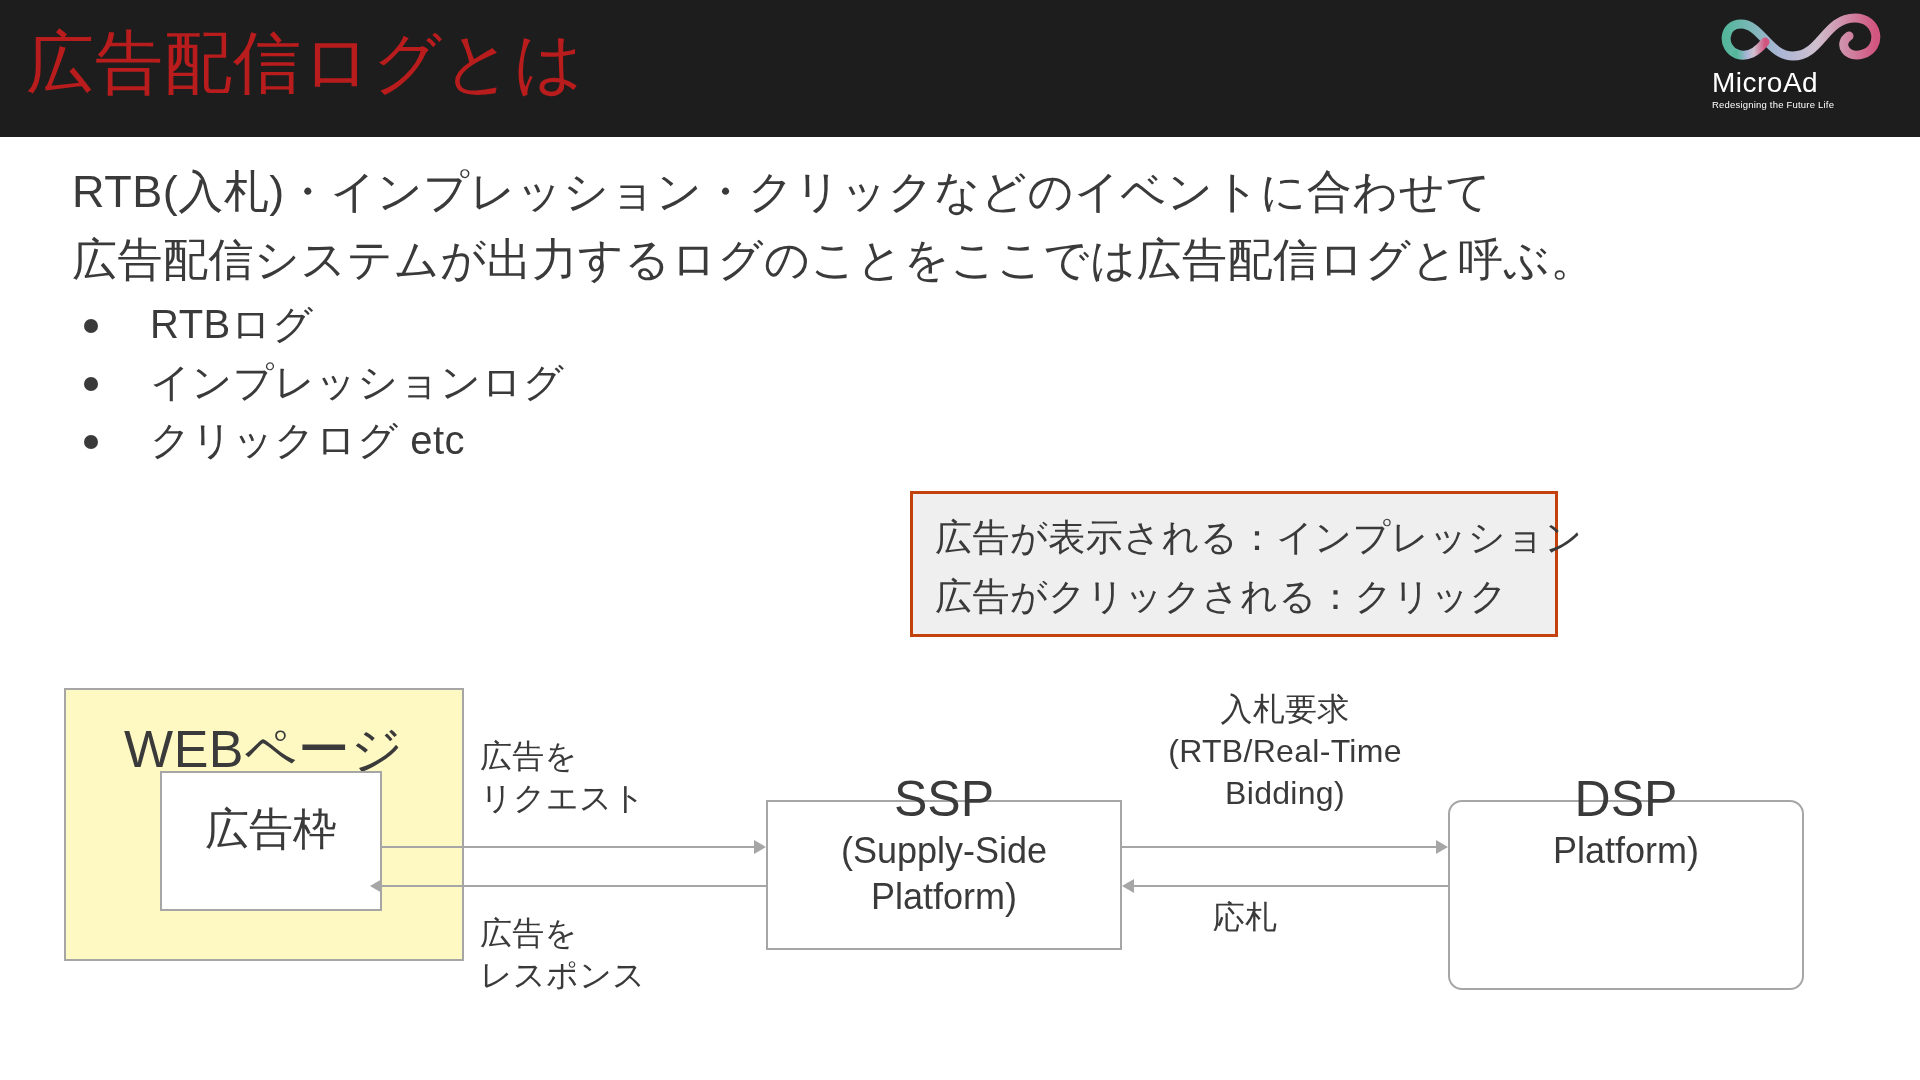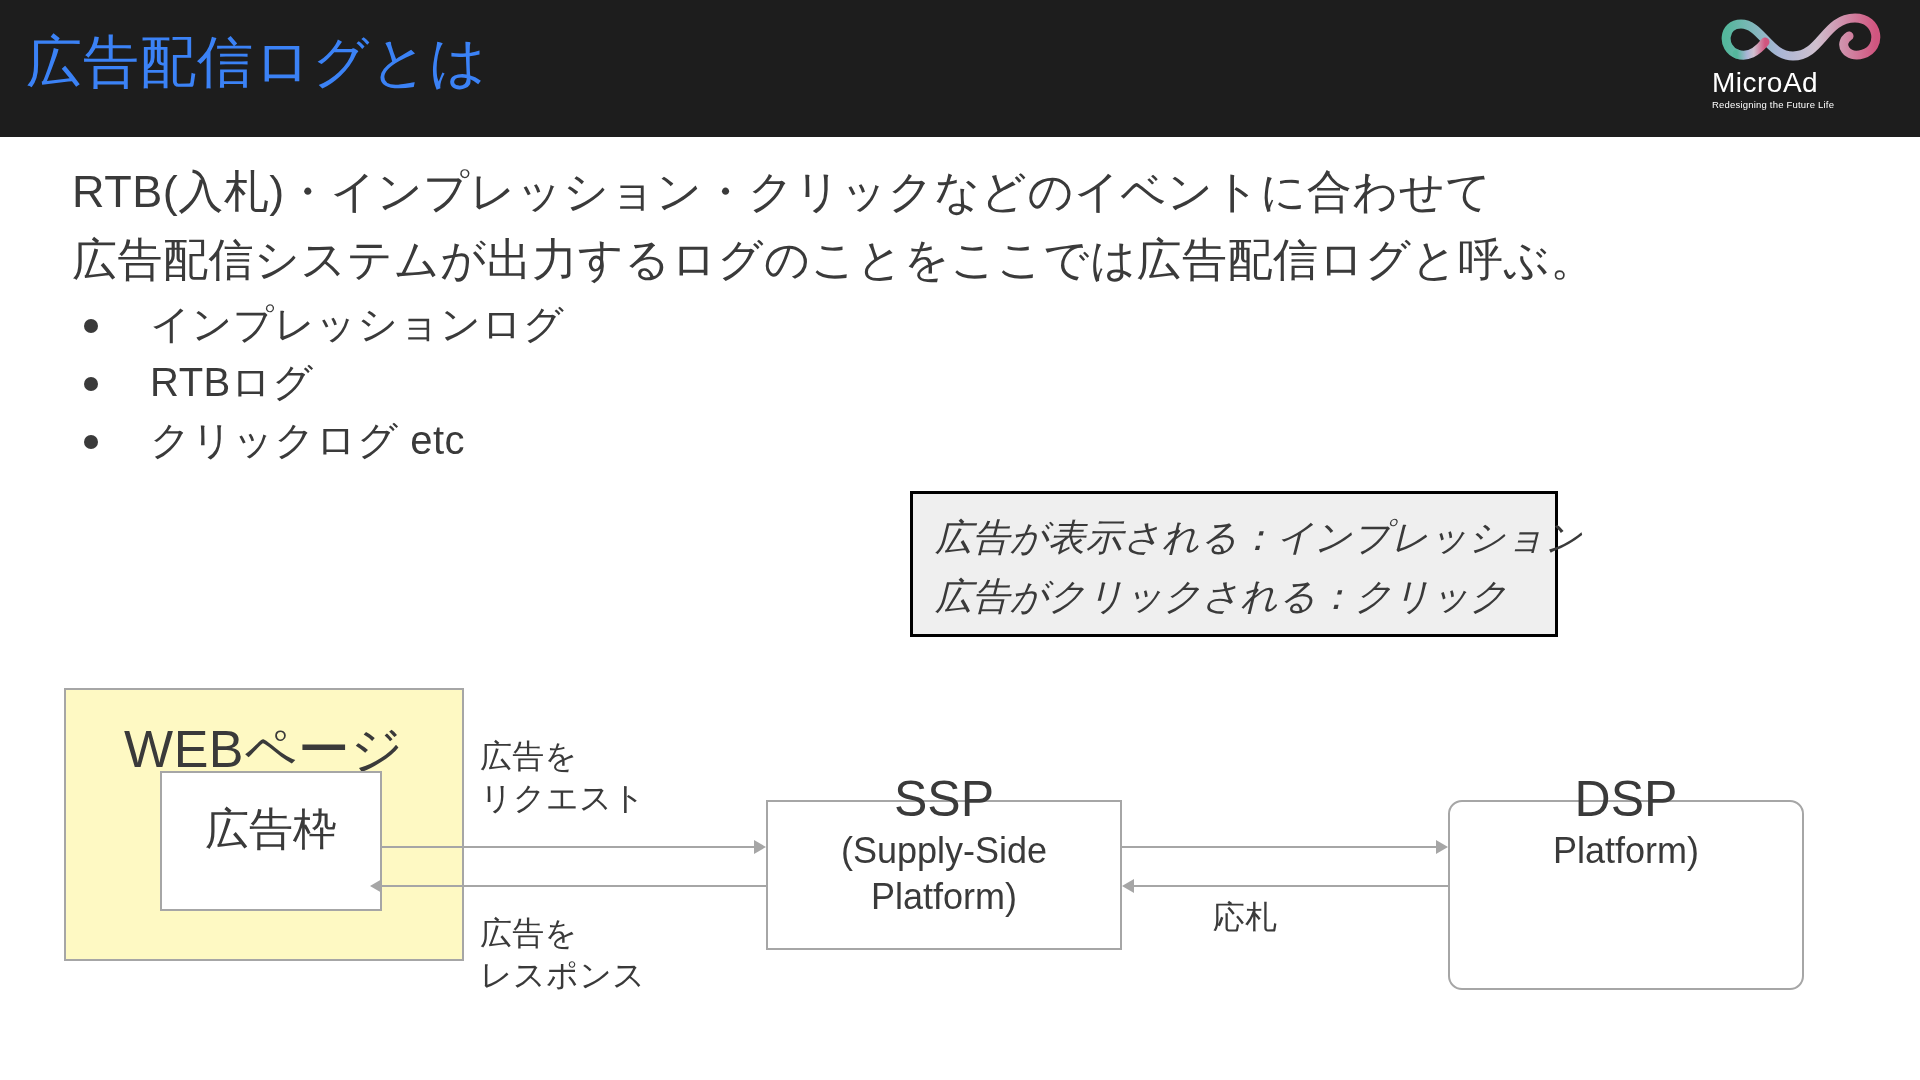--- a/index.html
+++ b/index.html
@@ -20,23 +20,23 @@
     position: absolute;
     left: 0; top: 0;
     width: 1920px;
     height: 137px;
     background: #1d1d1d;
   }
   #slide-title {
     position: absolute;
     left: 26px;
     top: 14px;
-    font-size: 56px;
+    font-size: 68px;
     line-height: 96px;
-    color: #3b82f6;
+    color: #b91c1c;
     letter-spacing: 1px;
     white-space: nowrap;
     font-weight: 400;
   }
 
   
   #logo-block {
     position: absolute;
     right: 28px;
     top: 8px;
@@ -109,23 +109,22 @@
 
   
   #callout-box {
     position: absolute;
     left: 910px;
     top: 491px;
     width: 648px;
     height: 146px;
     box-sizing: border-box;
     background: #efefef;
-    border: 3px solid #000000;
+    border: 3px solid #c2410c;
     padding: 14px 22px 0 22px;
-    font-style: italic;
   }
   #callout-box .callout-line {
     font-size: 37px;
     line-height: 59px;
     color: #3a3a3a;
     white-space: nowrap;
     letter-spacing: 0.5px;
   }
 
   
@@ -259,25 +258,25 @@
   <div id="logo-wordmark">MicroAd</div>
   <div id="logo-tagline">Redesigning the Future Life</div>
 </div>
 
 <div id="lede">RTB(入札)・インプレッション・クリックなどのイベントに合わせて
 広告配信システムが出力するログのことをここでは広告配信ログと呼ぶ。</div>
 
 <ul id="bullet-list">
   <li>
     <span class="bullet-dot"></span>
-    <span>インプレッションログ</span>
+    <span>RTBログ</span>
   </li>
   <li>
     <span class="bullet-dot"></span>
-    <span>RTBログ</span>
+    <span>インプレッションログ</span>
   </li>
   <li>
     <span class="bullet-dot"></span>
     <span>クリックログ etc</span>
   </li>
 </ul>
 
 <div id="callout-box">
   <div class="callout-line">広告が表示される：インプレッション</div>
   <div class="callout-line">広告がクリックされる：クリック</div>
@@ -312,15 +311,18 @@
   <div class="arrow-line" style="left:1122px; top:206px; width:314px;"></div>
   <div class="arrow-head right" style="left:1436px; top:200px;"></div>
 
   <div class="arrow-line" style="left:1134px; top:245px; width:314px;"></div>
   <div class="arrow-head left" style="left:1122px; top:239px;"></div>
 
   <div class="edge-label" style="left:480px; top:95px;">広告を
 リクエスト</div>
   <div class="edge-label" style="left:480px; top:272px;">広告を
 レスポンス</div>
+  <div class="edge-label center" style="left:1140px; top:48px; width:290px;">入札要求
+(RTB/Real-Time
+Bidding)</div>
   <div class="edge-label center" style="left:1185px; top:256px; width:120px;">応札</div>
 
 </div>
 
 </body></html>

